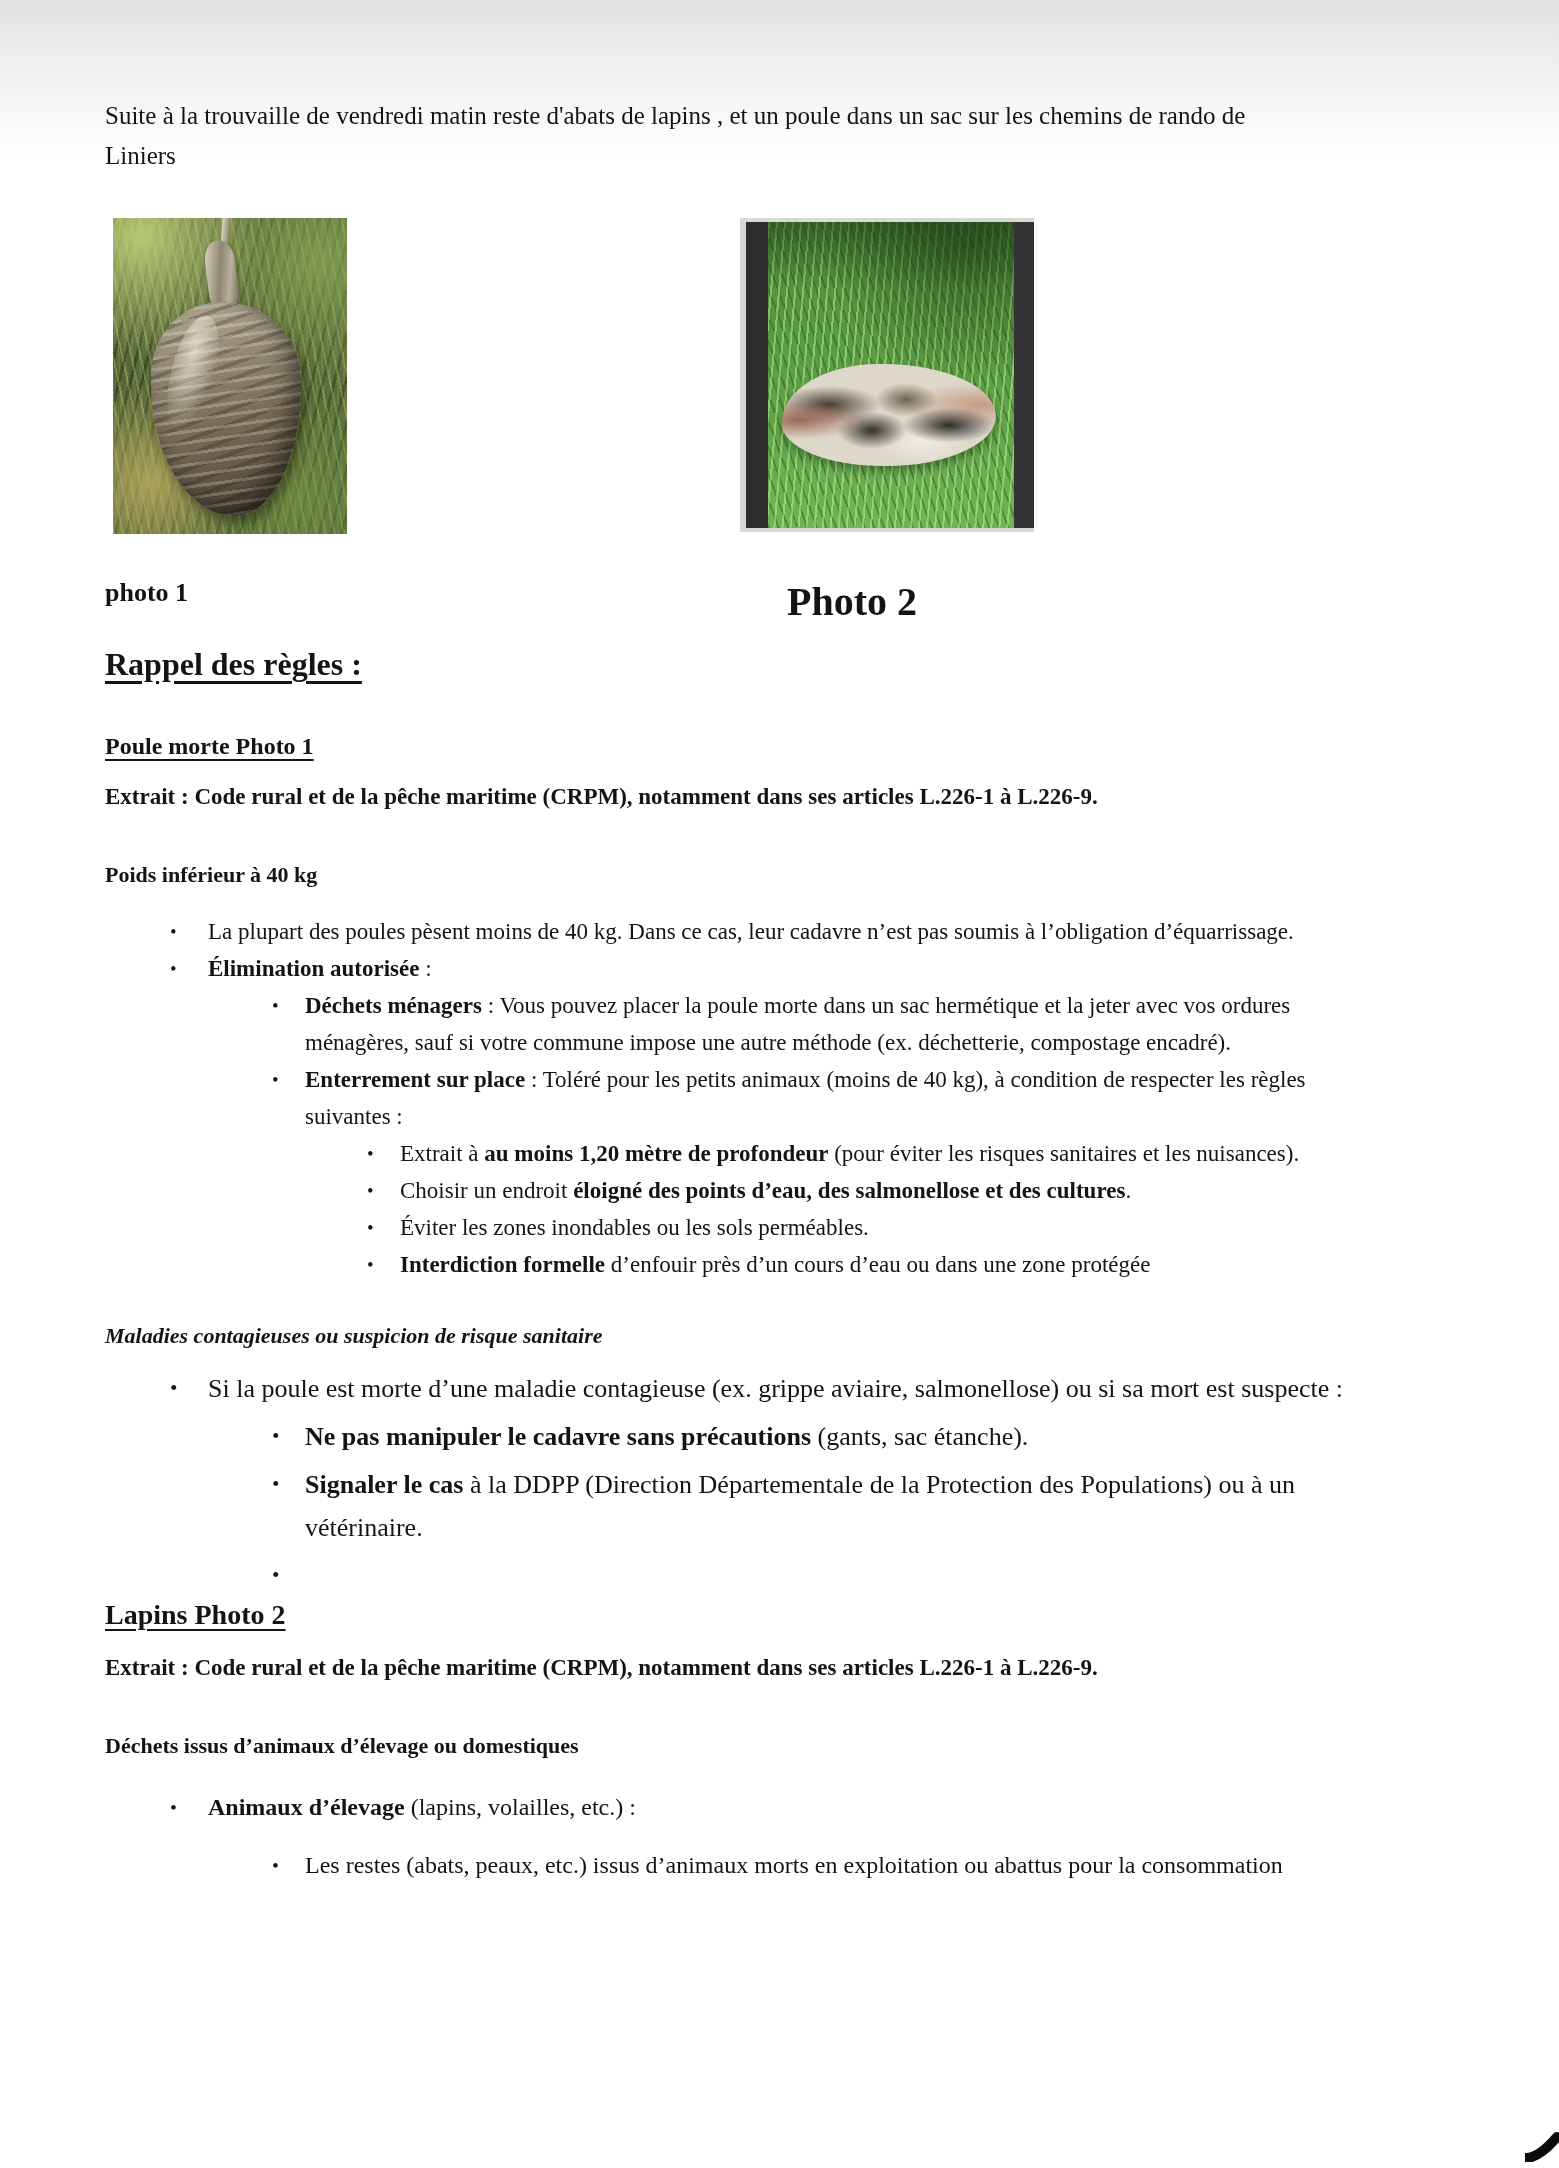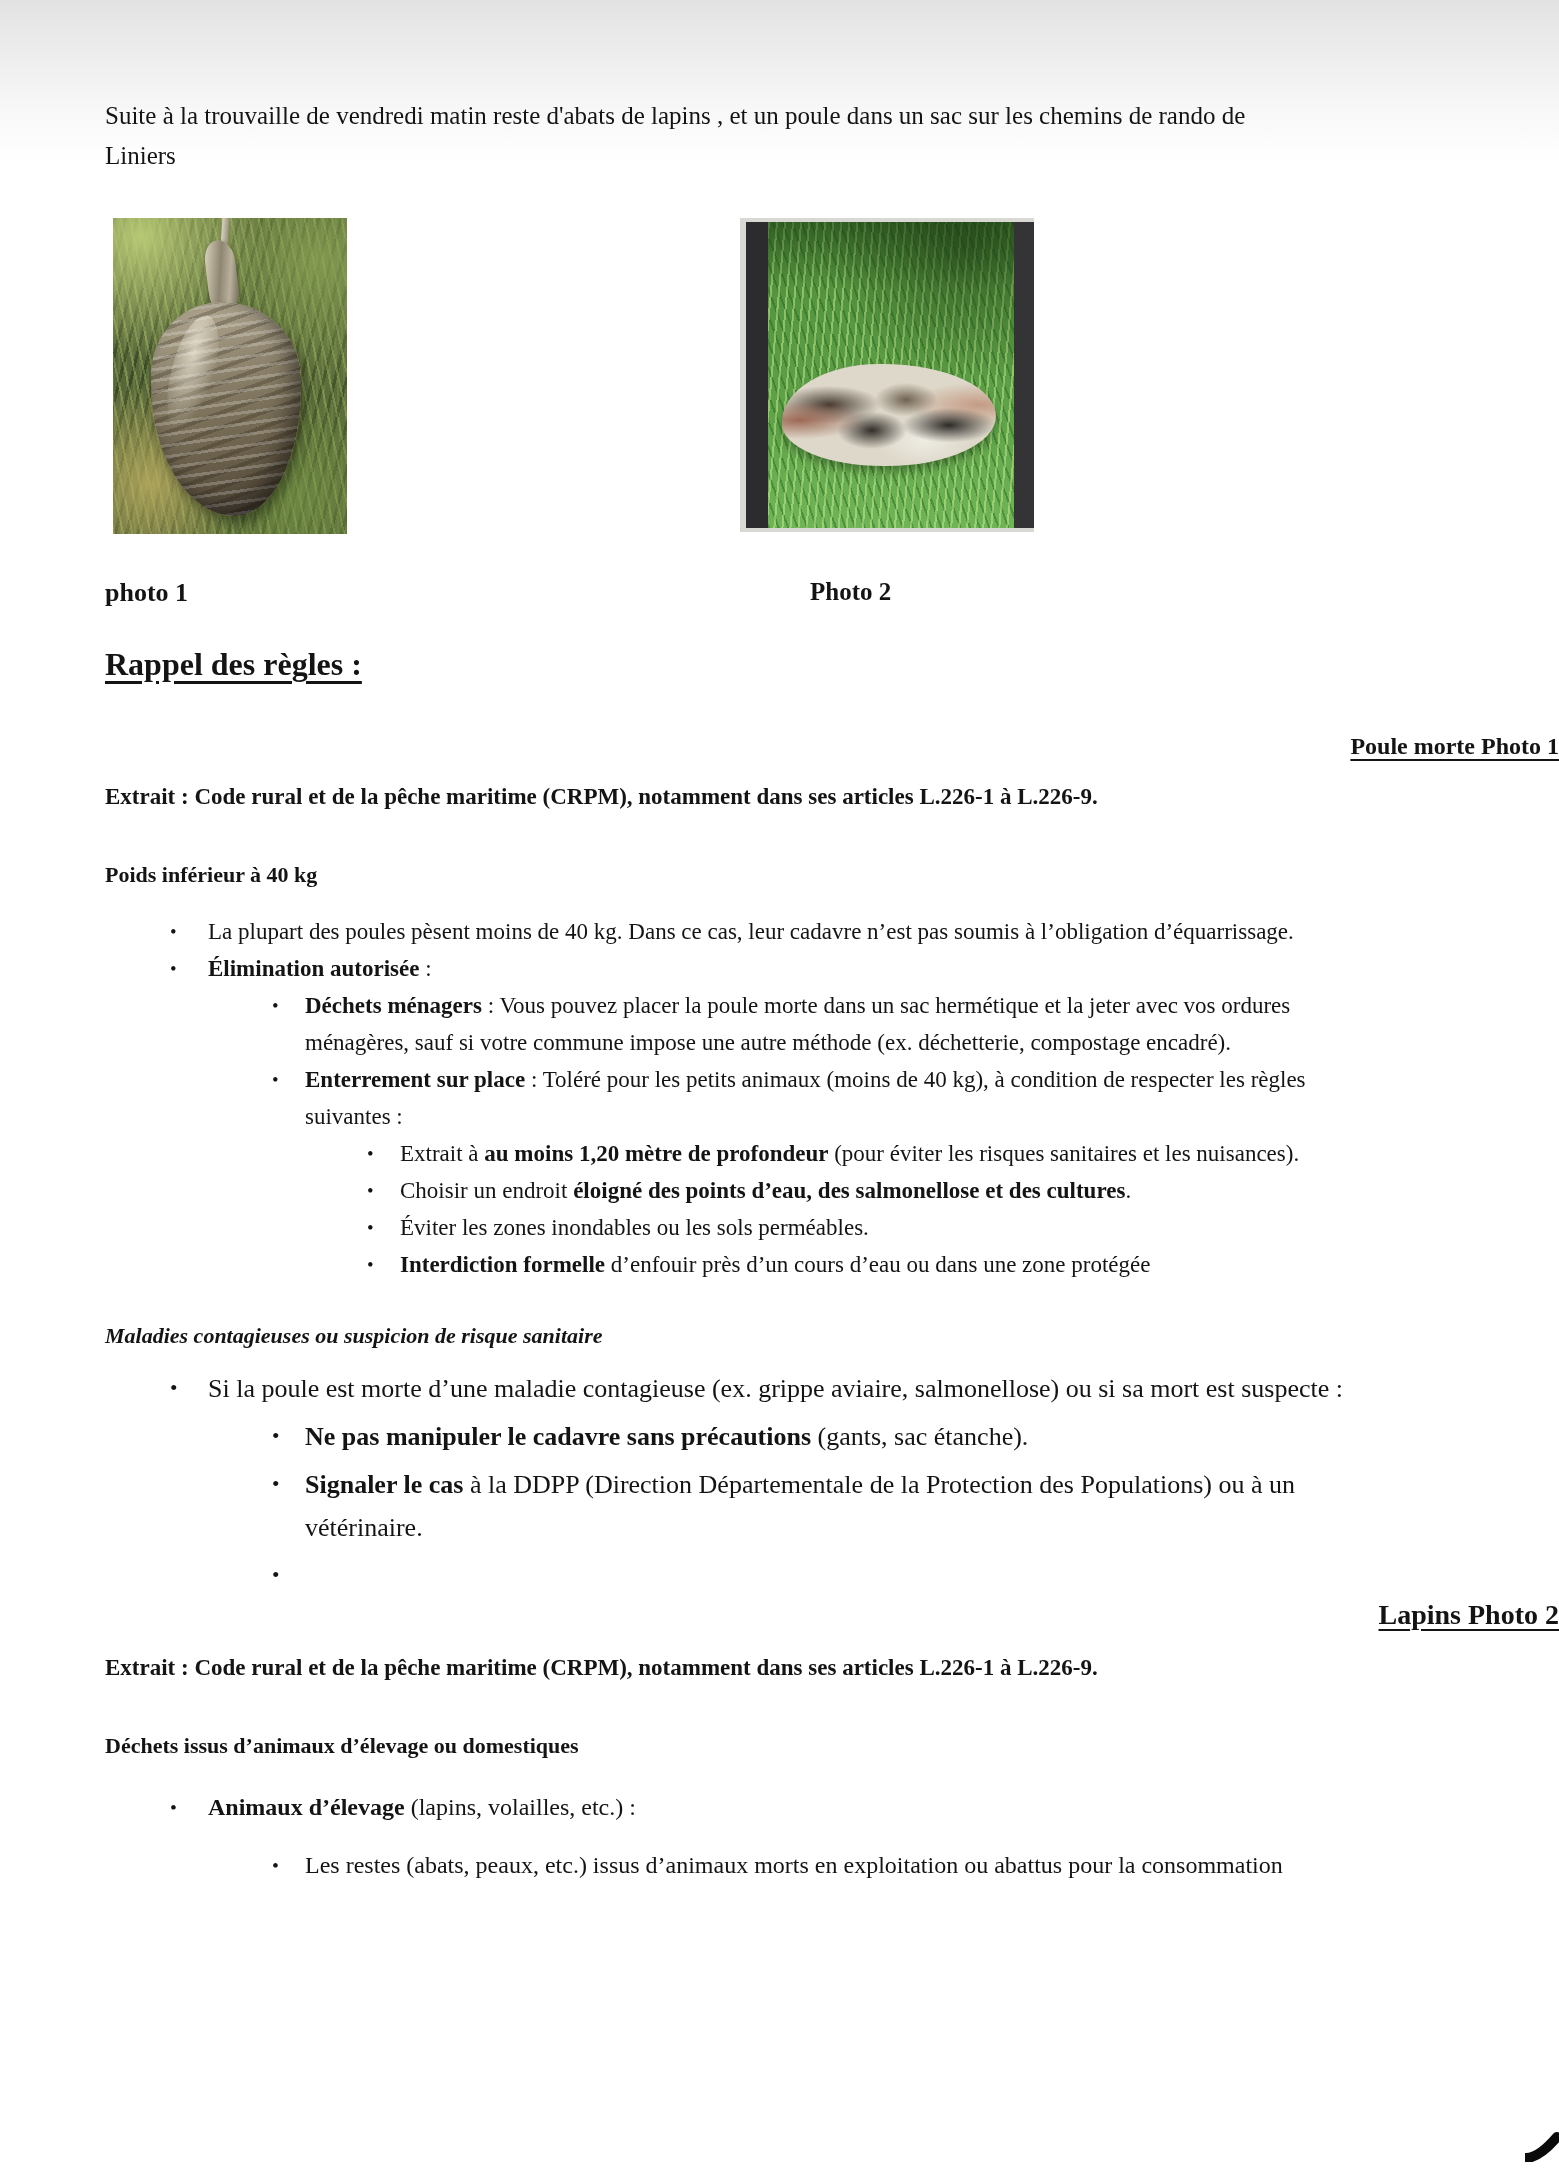--- a/index.html
+++ b/index.html
@@ -89,29 +89,29 @@
       radial-gradient(ellipse at 78% 60%, rgba(35,32,30,.95), rgba(35,32,30,0) 20%),
       radial-gradient(ellipse at 92% 40%, rgba(190,140,115,.8), rgba(190,140,115,0) 26%),
       radial-gradient(ellipse at 66% 75%, rgba(240,238,230,.9), rgba(240,238,230,0) 24%);
     border-radius:46% 54% 52% 48% / 58% 52% 50% 42%;
     box-shadow:0 6px 10px rgba(10,30,8,.35);
   }
   
   .captions{position:relative;margin-top:44px;height:44px;text-decoration:underline;}
   .cap{position:absolute;top:0;font-weight:bold;}
   .cap1{left:105px;font-size:26px;}
-  .cap2{left:810px;font-size:25px;}
+  .cap2{left:787px;font-size:40px;}
   
   .h-rappel{
     margin:24px 0 0 105px;font-size:32px;font-weight:bold;
     text-decoration:underline;text-underline-offset:6px;text-decoration-thickness:3px;
   }
   .h-section{
     margin:50px 0 0 105px;font-size:24px;font-weight:bold;
-    text-decoration:underline;text-underline-offset:5px;text-decoration-thickness:2px;text-align:right;
+    text-decoration:underline;text-underline-offset:5px;text-decoration-thickness:2px;
   }
   .h-section.lg{font-size:28px;}
   .extrait{margin:24px 0 0 105px;font-size:23px;font-weight:bold;}
   .h-sub{margin:52px 0 0 105px;font-size:22px;font-weight:bold;}
   .h-sub.tight{margin-top:40px;font-style:italic;}
   
   .list{margin-top:25px;}
   .li{position:relative;}
   .li .bullet{position:absolute;top:0;font-size:.82em;}
   .l1{padding-left:208px;}  .l1 .bullet{left:170px;}

